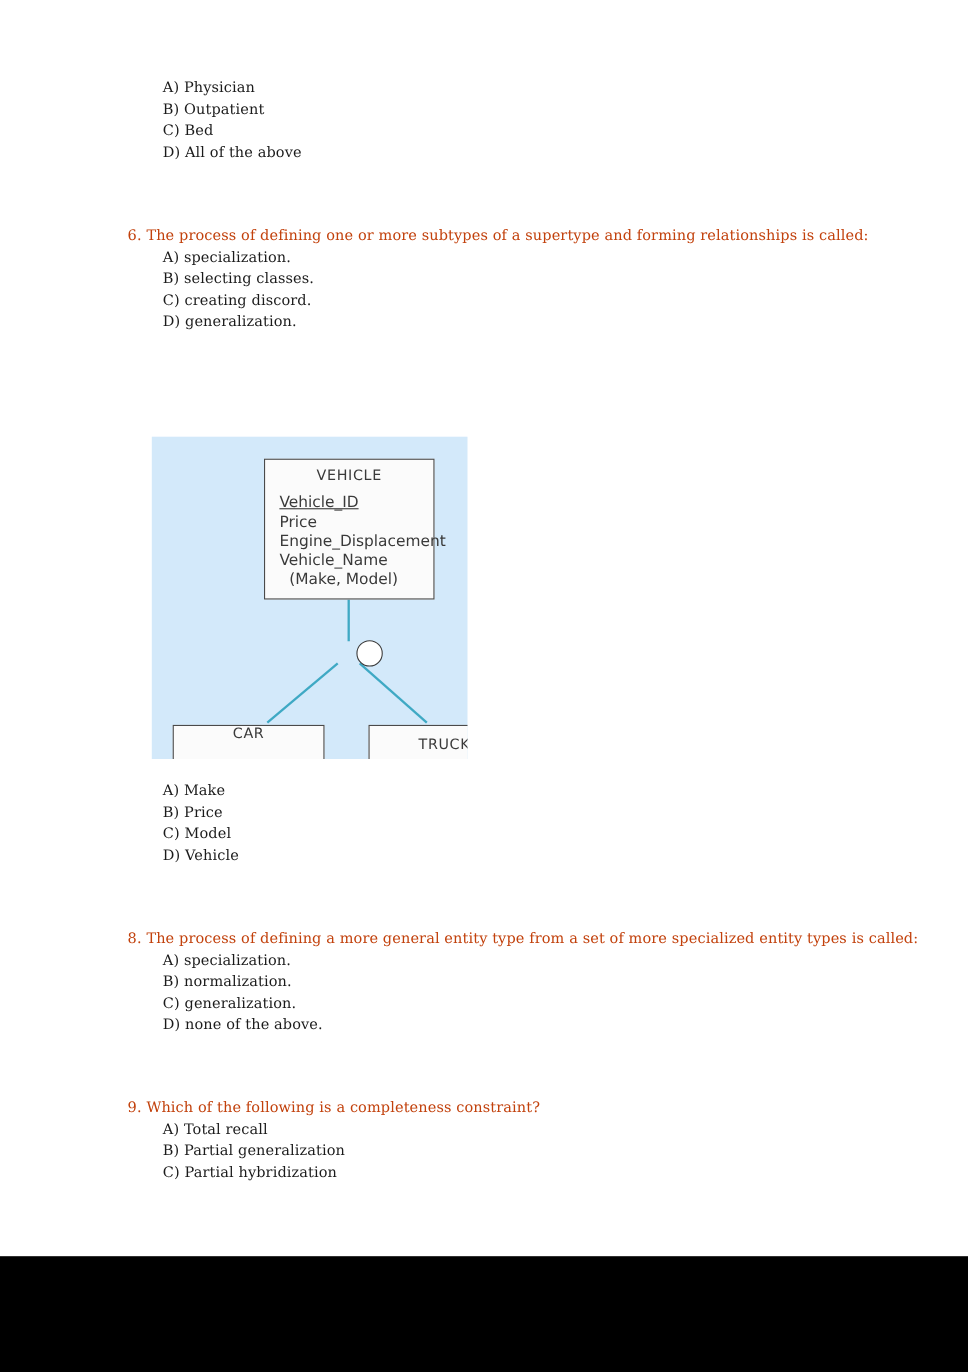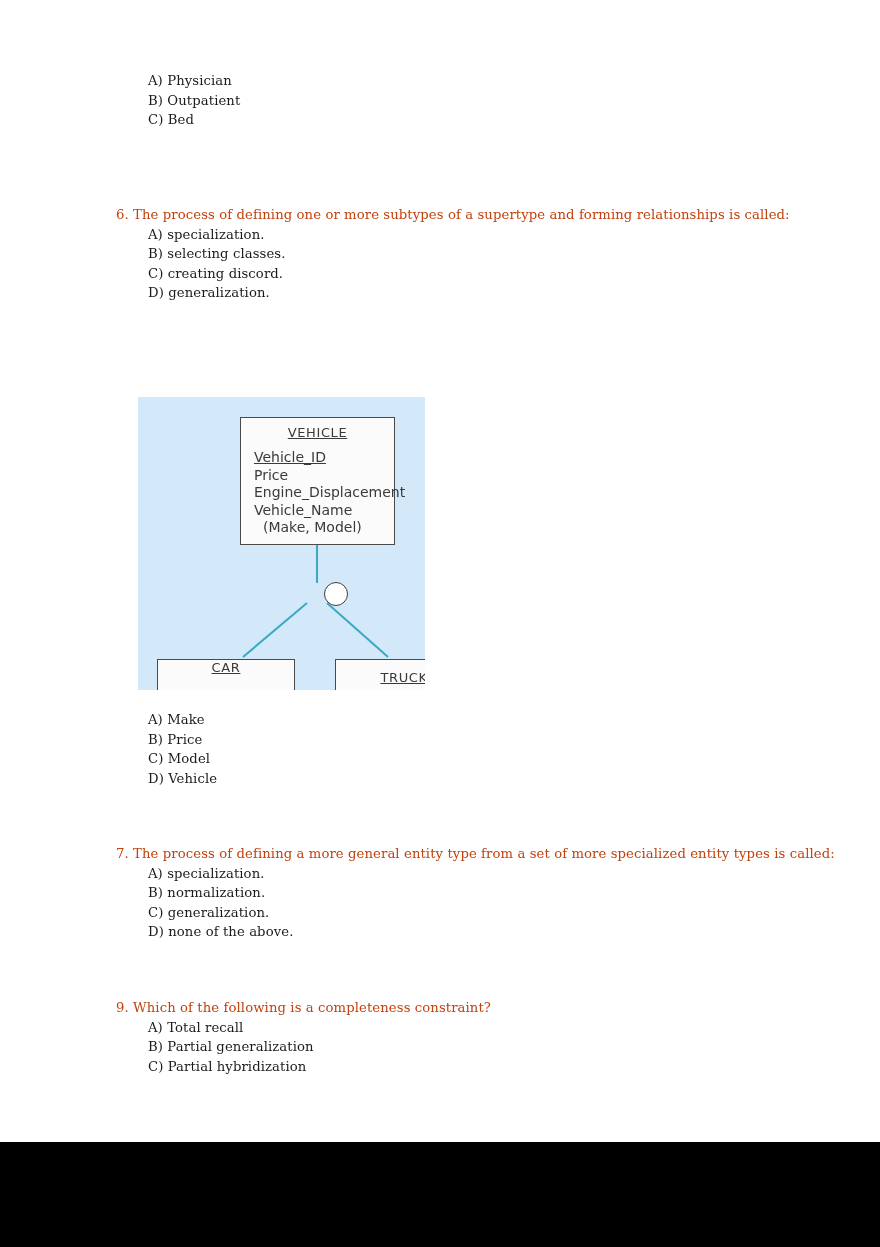--- a/index.html
+++ b/index.html
@@ -105,21 +105,20 @@
     width: 155px;
     height: 128px;
     padding-top: 7px;
   }
   .ent-title {
     text-align: center;
     font-size: 13px;
     letter-spacing: 0.6px;
     color: #3a3a3a;
     margin-bottom: 9px;
-    text-decoration: underline;
   }
   .attr-list {
     margin: 0;
     padding: 0 0 0 13px;
     list-style: none;
   }
   .attr-list li {
     font-size: 14px;
     line-height: 17.6px;
     color: #3a3a3a;
@@ -164,20 +163,21 @@
 <body>
 
 <div class="page">
   <div class="sheet">
 
     <div class="qblock" style="top:71px;">
       <ul class="options">
         <li class="opt-a">A) Physician</li>
         <li class="opt-b">B) Outpatient</li>
         <li class="opt-c">C) Bed</li>
+        <li class="opt-d">D) All of the above</li>
       </ul>
     </div>
 
     <div class="qblock" style="top:205px;">
       <div class="qtext">6. The process of defining one or more subtypes of a supertype and forming relationships is called:</div>
       <ul class="options">
         <li class="opt-a">A) specialization.</li>
         <li class="opt-b">B) selecting classes.</li>
         <li class="opt-c">C) creating discord.</li>
         <li class="opt-d">D) generalization.</li>
@@ -221,21 +221,21 @@
     <div class="qblock" style="top:710px;">
       <ul class="options">
         <li class="opt-a">A) Make</li>
         <li class="opt-b">B) Price</li>
         <li class="opt-c">C) Model</li>
         <li class="opt-d">D) Vehicle</li>
       </ul>
     </div>
 
     <div class="qblock" style="top:844px;">
-      <div class="qtext">7. The process of defining a more general entity type from a set of more specialized entity types is called:</div>
+      <div class="qtext">8. The process of defining a more general entity type from a set of more specialized entity types is called:</div>
       <ul class="options">
         <li class="opt-a">A) specialization.</li>
         <li class="opt-b">B) normalization.</li>
         <li class="opt-c">C) generalization.</li>
         <li class="opt-d">D) none of the above.</li>
       </ul>
     </div>
 
     <div class="qblock" style="top:998px;">
       <div class="qtext">9. Which of the following is a completeness constraint?</div>

